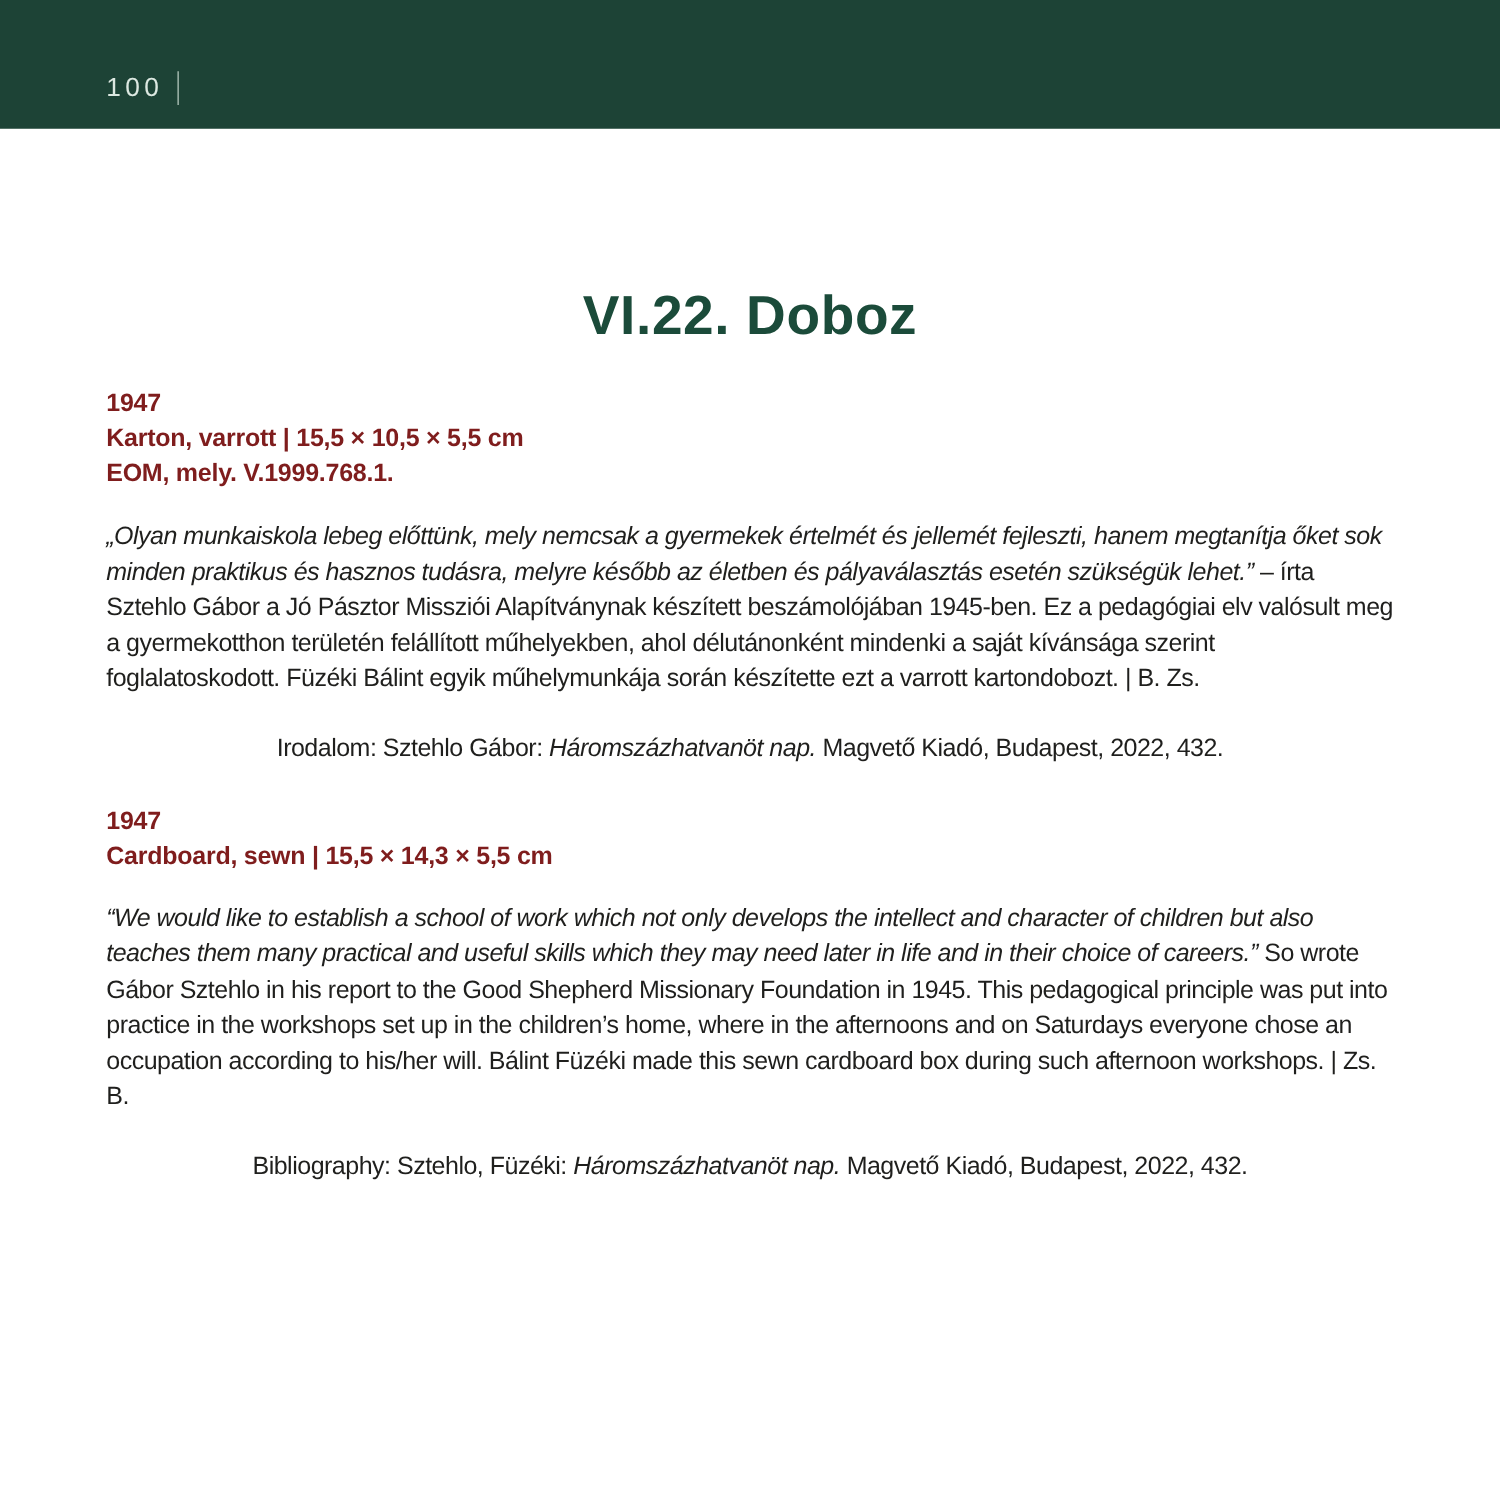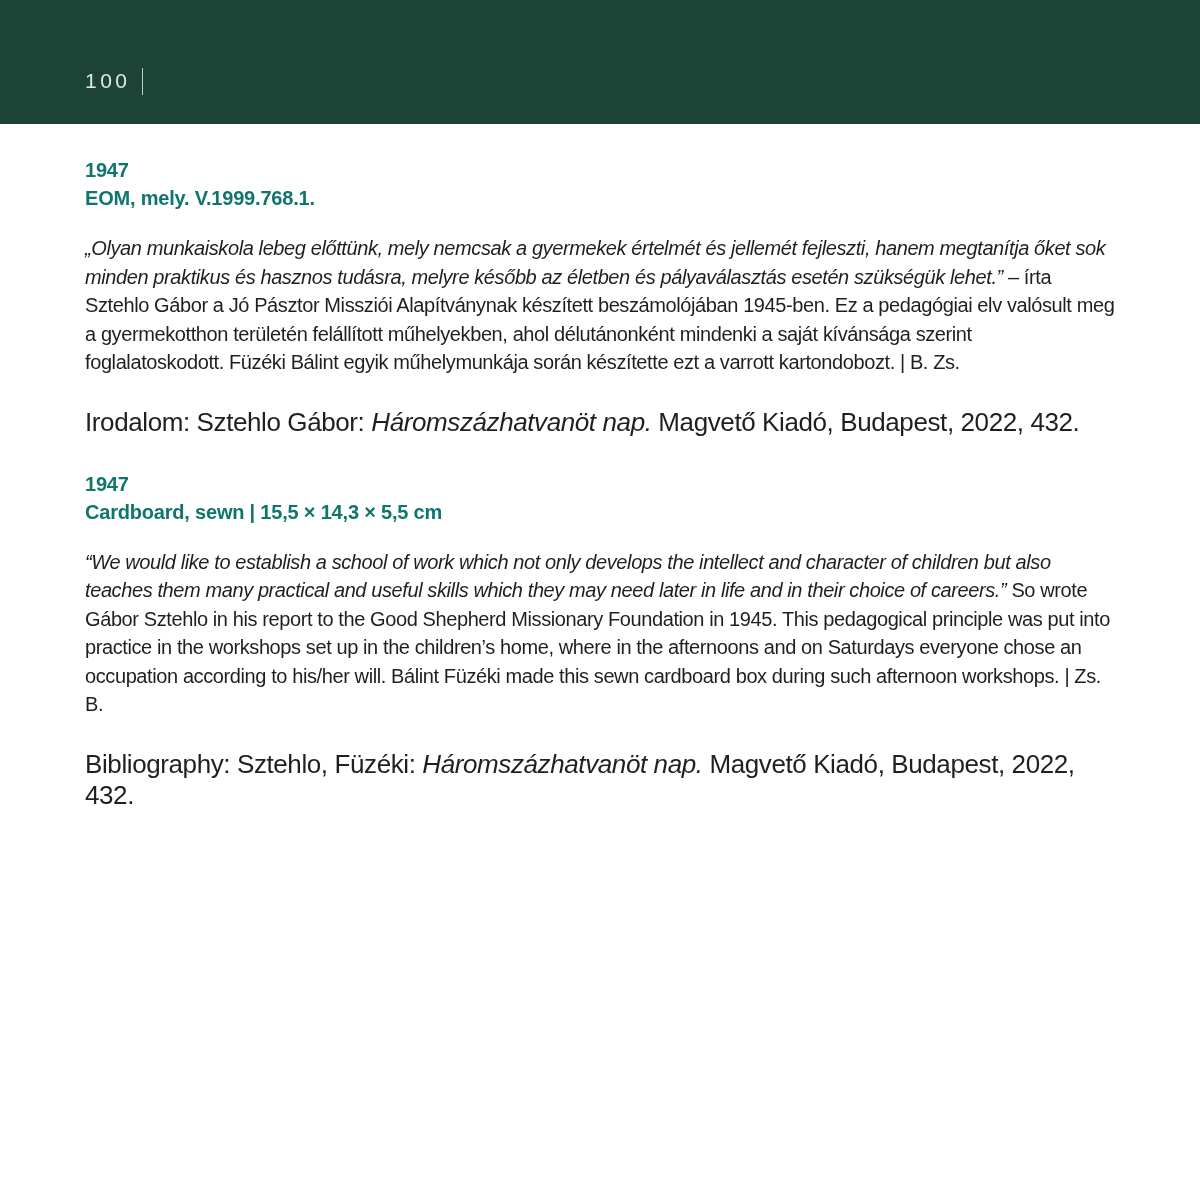--- a/index.html
+++ b/index.html
@@ -13,21 +13,21 @@
   .page {
     position: relative;
     width: 1200px;
     height: 1200px;
     margin: 0 auto;
     background: #ffffff;
     overflow: hidden;
   }
   
   .header-bar {
-    height: 124px;
+    height: 103px;
     background: #1d4336;
     display: flex;
     align-items: center;
     padding: 38px 0 0 85px;
     box-sizing: border-box;
   }
   .header-bar .hdr-text {
     color: #dce8e1;
     font-size: 21px;
     letter-spacing: 3.5px;
@@ -54,57 +54,60 @@
     line-height: 1.1;
     letter-spacing: 0.5px;
   }
   .entry-title.first { margin-top: 126px; }
   .entry-title.second { margin-top: 68px; }
   .meta-block {
     margin-top: 32px;
     font-weight: bold;
     font-size: 20px;
     line-height: 28px;
-    color: #0f766e;
+    color: #7f1d1d;
     letter-spacing: -0.2px;
   }
   .entry-paragraph {
     margin-top: 22px;
     font-size: 20px;
     line-height: 28.5px;
     letter-spacing: -0.4px;
     color: #1f1f1d;
     max-width: 1030px;
   }
   .quote { font-style: italic; }
   .biblio {
     margin-top: 30px;
-    font-size: 26px;
+    font-size: 20px;
     letter-spacing: -0.4px;
     color: #1f1f1d;
+    text-align: center;
   }
   .work-title { font-style: italic; }
 </style>
 </head>
 <body>
 
 <div class="page">
 
   <div class="header-bar">
     <div class="hdr-text">
       <span>100</span>
       <span class="hdr-sep"></span>
     </div>
   </div>
 
   <div class="content">
 
+    <div class="entry-title first">VI.22. Doboz</div>
 
     <div class="meta-block">
       <div>1947</div>
+      <div>Karton, varrott | 15,5 × 10,5 × 5,5 cm</div>
       <div>EOM, mely. V.1999.768.1.</div>
     </div>
 
     <div class="entry-paragraph"><span class="quote">„Olyan munkaiskola lebeg előttünk, mely nemcsak a gyermekek értelmét és jellemét fejleszti, hanem megtanítja őket sok minden praktikus és hasznos tudásra, melyre később az életben és pályaválasztás esetén szükségük lehet.”</span><span> – írta Sztehlo Gábor a Jó Pásztor Missziói Alapítványnak készített beszámolójában 1945-ben. Ez a pedagógiai elv valósult meg a gyermekotthon területén felállított műhelyekben, ahol délutánonként mindenki a saját kívánsága szerint foglalatoskodott. Füzéki Bálint egyik műhelymunkája során készítette ezt a varrott kartondobozt. | B. Zs.</span></div>
 
     <div class="biblio"><span>Irodalom: Sztehlo Gábor: </span><span class="work-title">Háromszázhatvanöt nap.</span><span> Magvető Kiadó, Budapest, 2022, 432.</span></div>
 
 
     <div class="meta-block">
       <div>1947</div>

